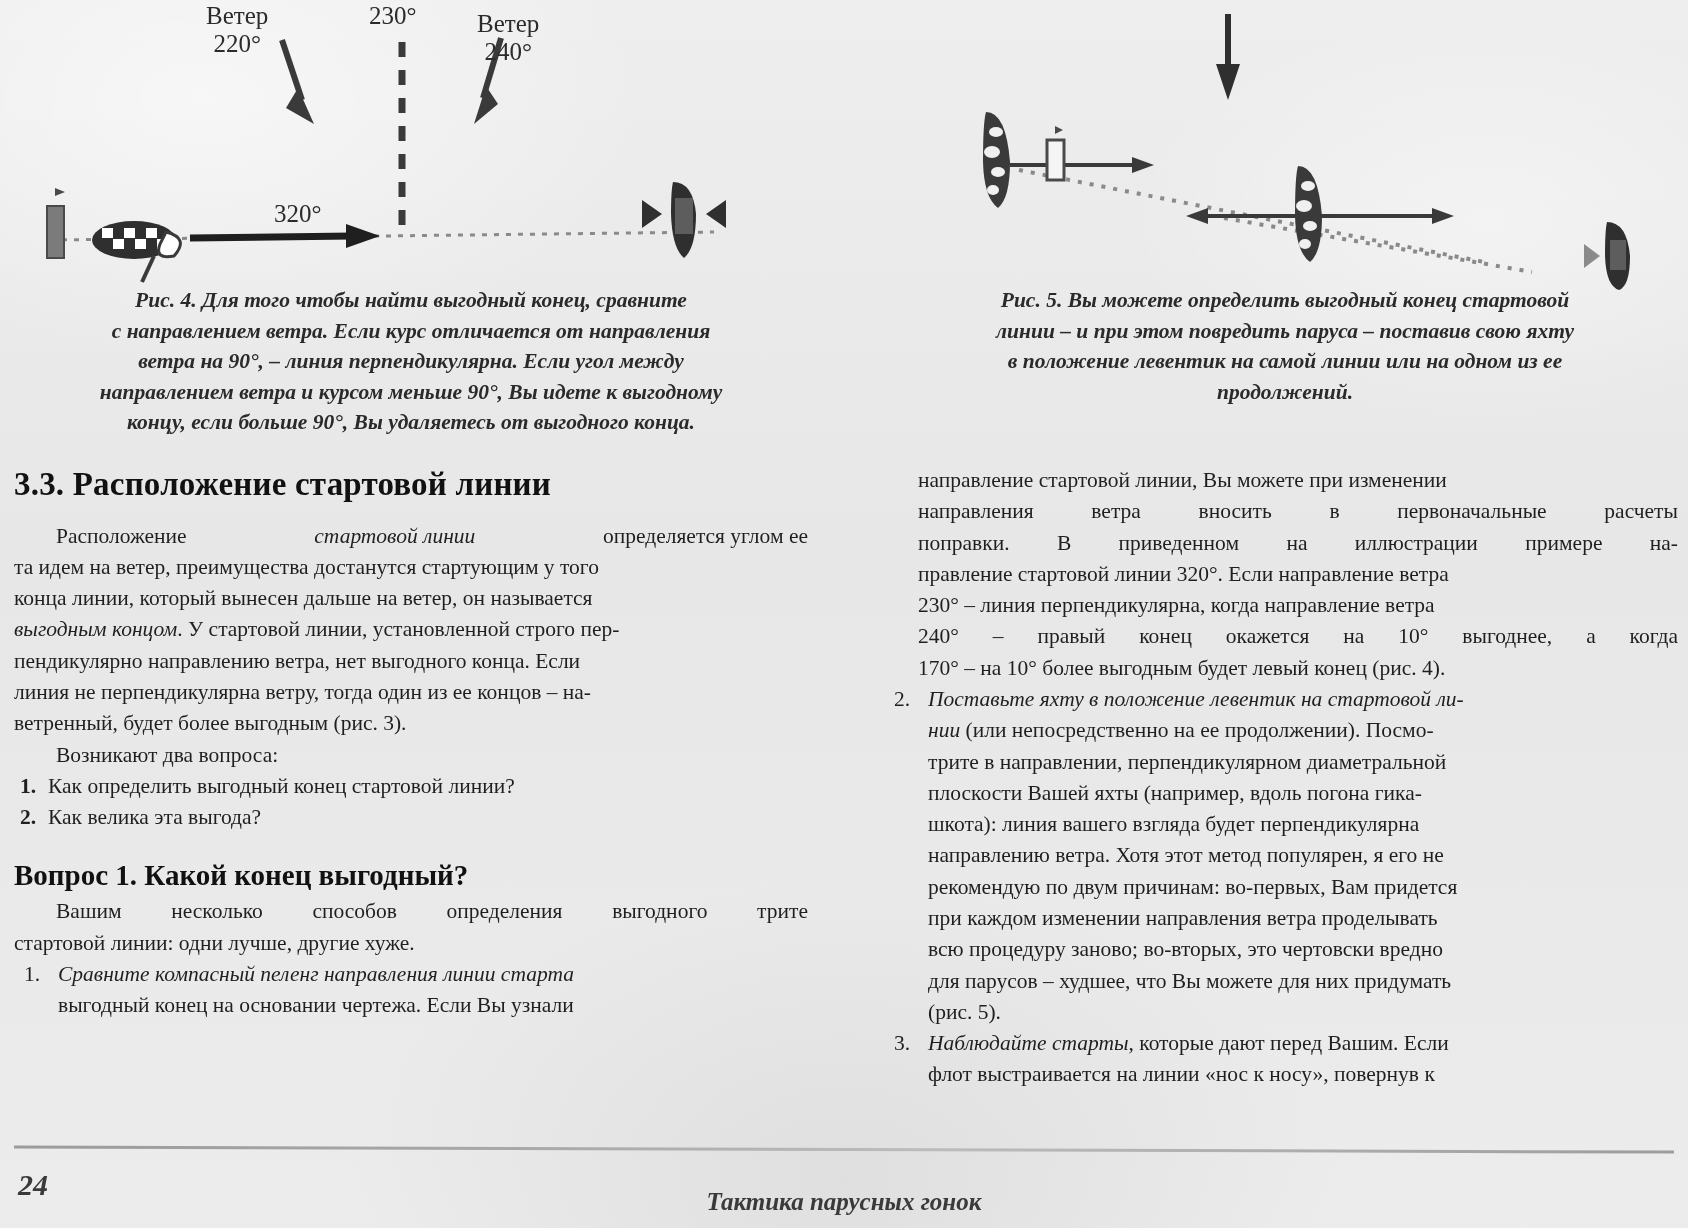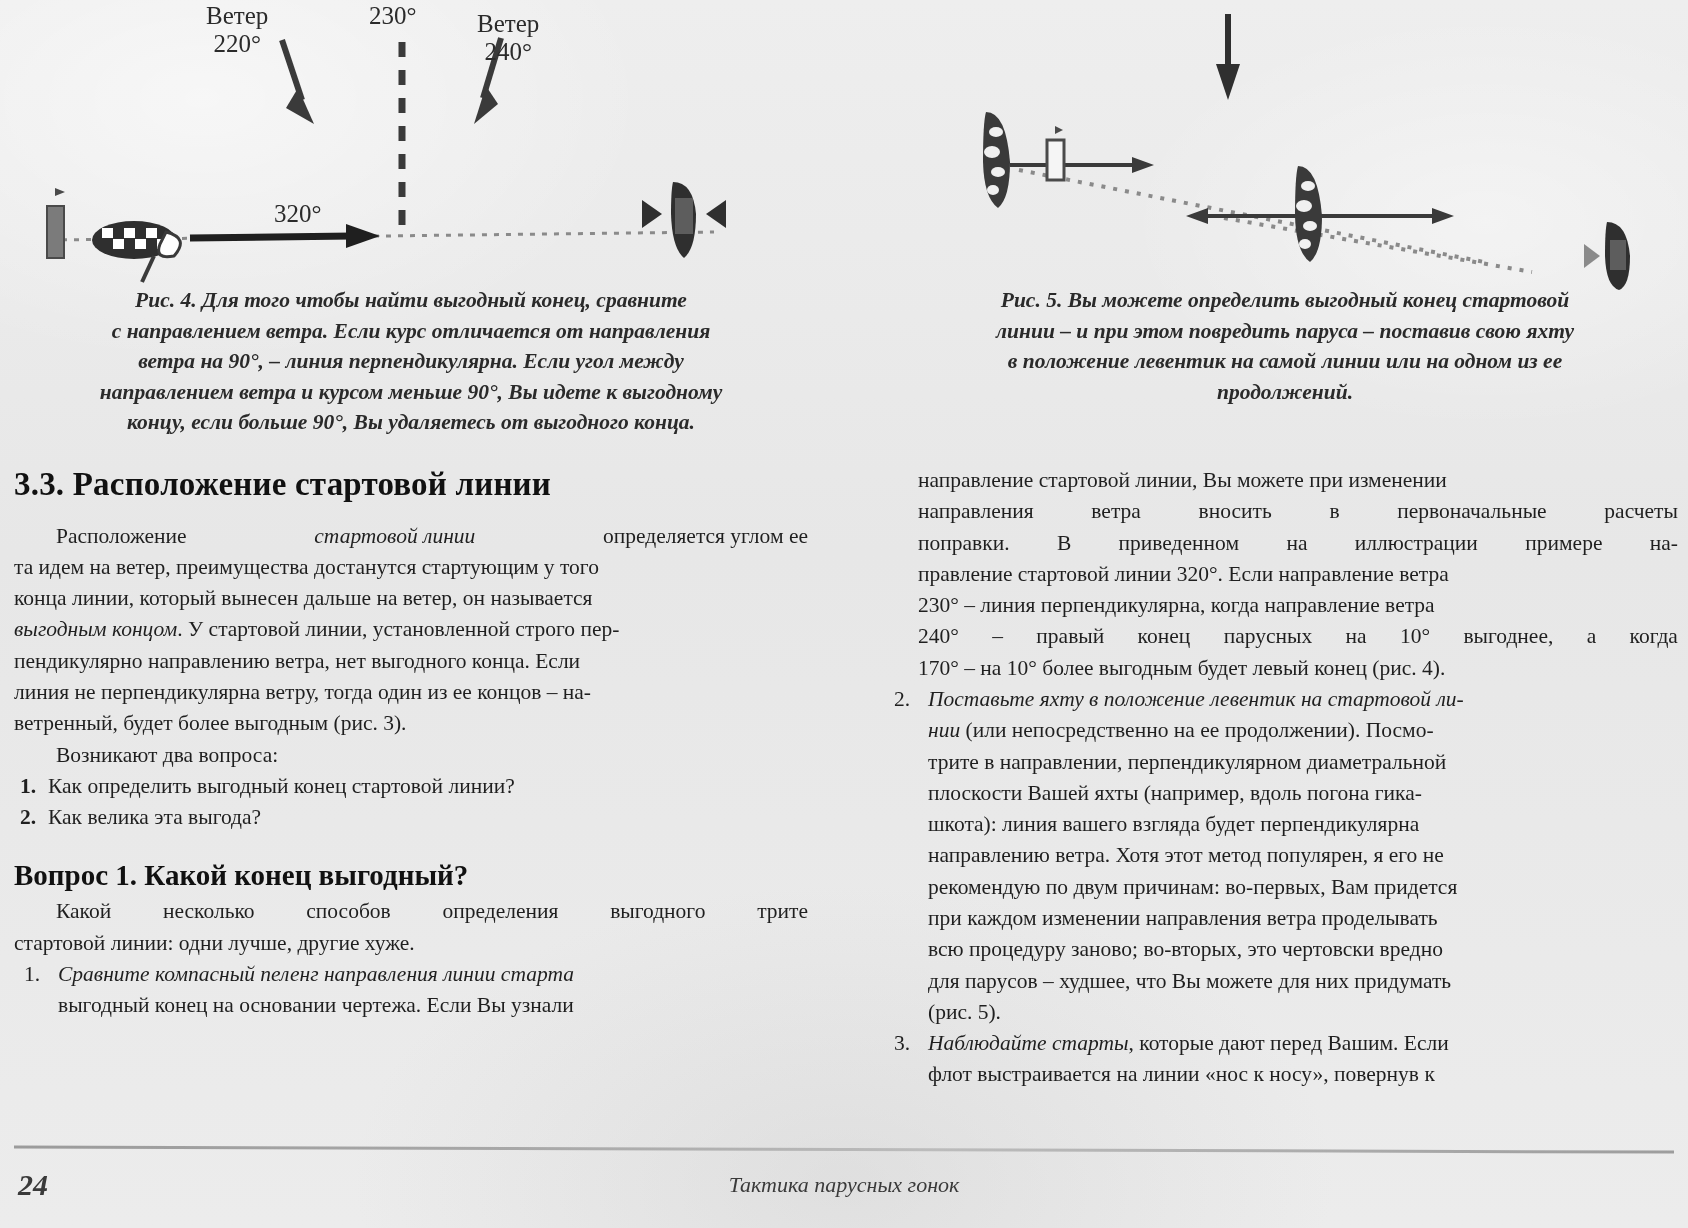--- a/index.html
+++ b/index.html
@@ -119,23 +119,23 @@
   }
   .footer{
     position:absolute;left:0;right:0;top:1168px;height:50px;
   }
   .folio{
     position:absolute;left:18px;top:0;
     font-family:"Liberation Serif", serif;
     font-style:italic;font-weight:bold;font-size:30px;color:#3a3a3a;
   }
   .runhead{
-    position:absolute;left:0;right:0;top:4px;text-align:center;
-    font-family:"Liberation Serif", serif;
-    font-style:italic;font-weight:normal;font-size:22px;color:#3a3a3a;
+    position:absolute;left:0;right:0;top:20px;text-align:center;
+    font-family:"Liberation Serif", serif;
+    font-style:italic;font-weight:bold;font-size:25px;color:#3a3a3a;
   }
 
   
   svg.diagram{position:absolute;left:0;top:0;}
 </style>
 </head>
 <body>
 
 <div class="scan-noise"></div>
 
@@ -241,21 +241,21 @@
       <li>
         <span class="num">2.</span>
         <span>Как велика эта выгода?</span>
       </li>
     </ol>
 
     <h3 class="sub">Вопрос 1. Какой конец выгодный?</h3>
 
     <p class="body">
       <span class="ln just">
-        <span style="padding-left:42px;">Какой</span>
+        <span style="padding-left:42px;">Вашим</span>
           <span>несколько</span>
           <span>способов</span>
           <span>определения</span>
           <span>выгодного</span>
           <span>трите</span>
       </span>
       <span class="ln">стартовой линии: одни лучше, другие хуже.</span>
     </p>
 
     <ol class="lst deep">
@@ -346,21 +346,21 @@
           <span>примере</span>
           <span>на-</span>
       </span>
       <span class="ln">правление стартовой линии 320°. Если направление ветра</span>
       <span class="ln">230° – линия перпендикулярна, когда направление ветра</span>
       <span class="ln just">
         <span>240°</span>
           <span>–</span>
           <span>правый</span>
           <span>конец</span>
-          <span>парусных</span>
+          <span>окажется</span>
           <span>на</span>
           <span>10°</span>
           <span>выгоднее,</span>
           <span>а</span>
           <span>когда</span>
       </span>
       <span class="ln">170° – на 10° более выгодным будет левый конец (рис. 4).</span>
     </p>
 
     <ol class="lst deep">

